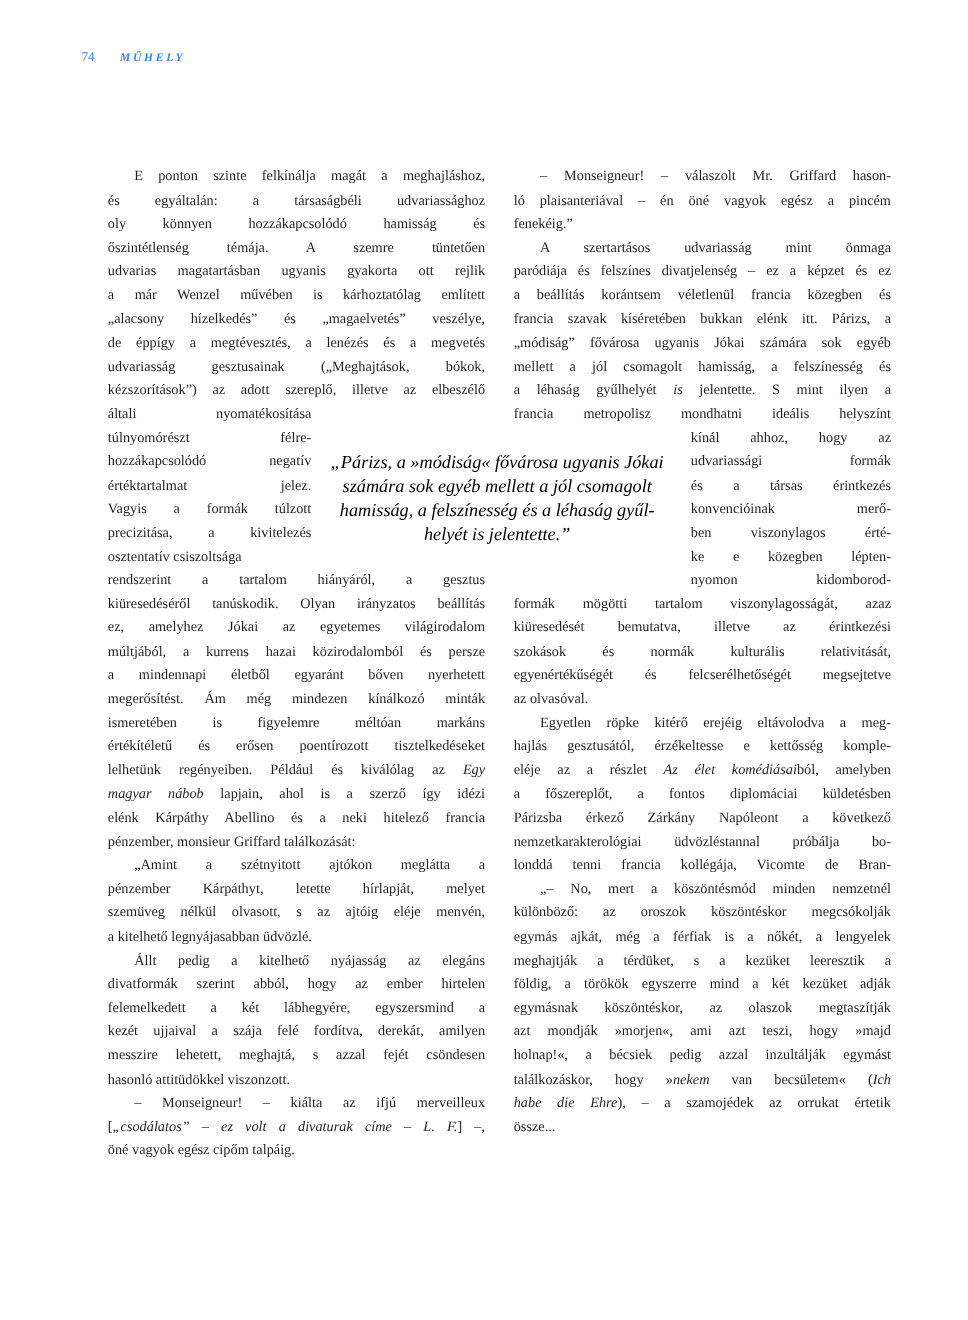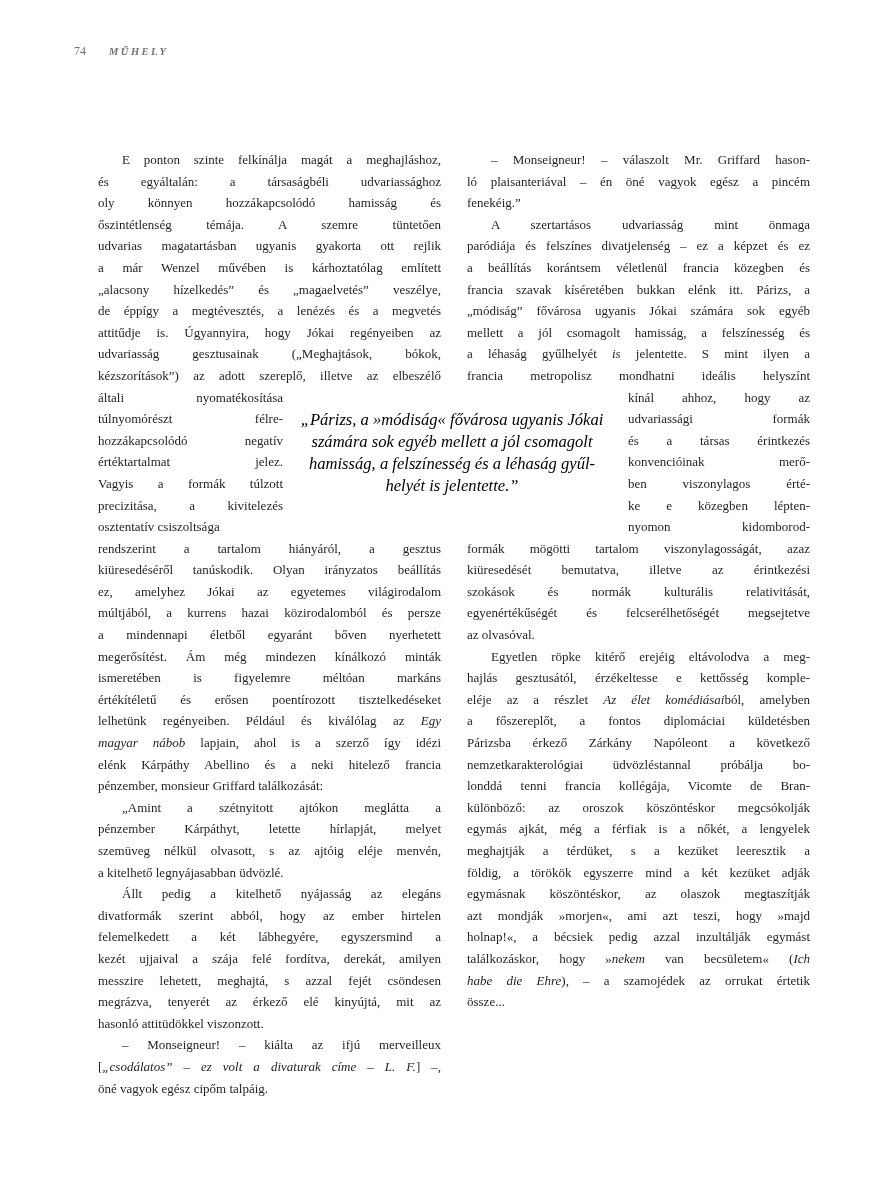--- a/index.html
+++ b/index.html
@@ -1,18 +1,18 @@
 <!DOCTYPE html>
 <html><head>
 <meta charset="utf-8">
 <style>
   html, body { margin: 0; padding: 0; background: #ffffff; }
   body { width: 880px; height: 1200px; position: relative; overflow: hidden;
          font-family: "Liberation Serif", "DejaVu Serif", serif; color: #1f1f1f; }
-  .running-head { position: absolute; left: 74px; top: 44px; font-size: 12px; color: #737373; }
+  .running-head { position: absolute; left: 74px; top: 44px; font-size: 12px; color: #3b82f6; }
   .running-head .pg { margin-right: 20px; }
   .running-head .sec { font-style: italic; font-weight: bold; letter-spacing: 2.5px; font-size: 10.5px; }
   .col { position: absolute; font-size: 13px; line-height: 21.6px; text-align: justify; }
   .line { display: block; text-align: justify; text-align-last: justify; white-space: nowrap; }
   .line.last { text-align-last: left; }
   .line.ind { text-indent: 24px; }
   .left-col { left: 98px; top: 149px; width: 343px; }
   .right-col { left: 467px; top: 149px; width: 343px; }
   .narrow { width: 185px; }
   .narrow-r { padding-left: 161px; width: 182px; }
@@ -31,21 +31,20 @@
 
 <div class="col left-col">
   <span class="line ind">E ponton szinte felkínálja magát a meghajláshoz,</span>
   <span class="line">és egyáltalán: a társaságbéli udvariassághoz</span>
   <span class="line">oly könnyen hozzákapcsolódó hamisság és</span>
   <span class="line">őszintétlenség témája. A szemre tüntetően</span>
   <span class="line">udvarias magatartásban ugyanis gyakorta ott rejlik</span>
   <span class="line">a már Wenzel művében is kárhoztatólag említett</span>
   <span class="line">„alacsony hízelkedés” és „magaelvetés” veszélye,</span>
   <span class="line">de éppígy a megtévesztés, a lenézés és a megvetés</span>
-  <span class="line">attitűdje is. Úgyannyira, hogy Jókai regényeiben az</span>
   <span class="line">udvariasság gesztusainak („Meghajtások, bókok,</span>
   <span class="line">kézszorítások”) az adott szereplő, illetve az elbeszélő</span>
   <div class="narrow">
     <span class="line">általi nyomatékosítása</span>
     <span class="line">túlnyomórészt félre-</span>
     <span class="line">hozzákapcsolódó negatív</span>
     <span class="line">értéktartalmat jelez.</span>
     <span class="line">Vagyis a formák túlzott</span>
     <span class="line">precizitása, a kivitelezés</span>
     <span class="line last">osztentatív csiszoltsága</span>
@@ -64,21 +63,20 @@
   <span class="line last">pénzember, monsieur Griffard találkozását:</span>
   <span class="line ind">„Amint a szétnyitott ajtókon meglátta a</span>
   <span class="line">pénzember Kárpáthyt, letette hírlapját, melyet</span>
   <span class="line">szemüveg nélkül olvasott, s az ajtóig eléje menvén,</span>
   <span class="line last">a kitelhető legnyájasabban üdvözlé.</span>
   <span class="line ind">Állt pedig a kitelhető nyájasság az elegáns</span>
   <span class="line">divatformák szerint abból, hogy az ember hirtelen</span>
   <span class="line">felemelkedett a két lábhegyére, egyszersmind a</span>
   <span class="line">kezét ujjaival a szája felé fordítva, derekát, amilyen</span>
   <span class="line">messzire lehetett, meghajtá, s azzal fejét csöndesen</span>
-  <span class="line">megrázva, tenyerét az érkező elé kinyújtá, mit az</span>
   <span class="line last">hasonló attitüdökkel viszonzott.</span>
   <span class="line ind">– Monseigneur! – kiálta az ifjú merveilleux</span>
   <span class="line"><span>[</span><i>„csodálatos” – ez volt a divaturak címe – L. F.</i><span>] –,</span></span>
   <span class="line last">öné vagyok egész cipőm talpáig.</span>
 </div>
 
 <div class="pull-quote">
   <span>„Párizs, a »módiság« fővárosa ugyanis Jókai</span>
   <span>számára sok egyéb mellett a jól csomagolt</span>
   <span>hamisság, a felszínesség és a léhaság gyűl-</span>
@@ -111,20 +109,21 @@
   <span class="line">szokások és normák kulturális relativitását,</span>
   <span class="line">egyenértékűségét és felcserélhetőségét megsejtetve</span>
   <span class="line last">az olvasóval.</span>
   <span class="line ind">Egyetlen röpke kitérő erejéig eltávolodva a meg-</span>
   <span class="line">hajlás gesztusától, érzékeltesse e kettősség komple-</span>
   <span class="line"><span>eléje az a részlet </span><i>Az élet komédiásai</i><span>ból, amelyben</span></span>
   <span class="line">a főszereplőt, a fontos diplomáciai küldetésben</span>
   <span class="line">Párizsba érkező Zárkány Napóleont a következő</span>
   <span class="line">nemzetkarakterológiai üdvözléstannal próbálja bo-</span>
   <span class="line">londdá tenni francia kollégája, Vicomte de Bran-</span>
+  <span class="line ind">„– No, mert a köszöntésmód minden nemzetnél</span>
   <span class="line">különböző: az oroszok köszöntéskor megcsókolják</span>
   <span class="line">egymás ajkát, még a férfiak is a nőkét, a lengyelek</span>
   <span class="line">meghajtják a térdüket, s a kezüket leeresztik a</span>
   <span class="line">földig, a törökök egyszerre mind a két kezüket adják</span>
   <span class="line">egymásnak köszöntéskor, az olaszok megtaszítják</span>
   <span class="line">azt mondják »morjen«, ami azt teszi, hogy »majd</span>
   <span class="line">holnap!«, a bécsiek pedig azzal inzultálják egymást</span>
   <span class="line"><span>találkozáskor, hogy »</span><i>nekem</i><span> van becsületem« (</span><i>Ich</i></span>
   <span class="line"><i>habe die Ehre</i><span>), – a szamojédek az orrukat értetik</span></span>
   <span class="line last">össze...</span>

